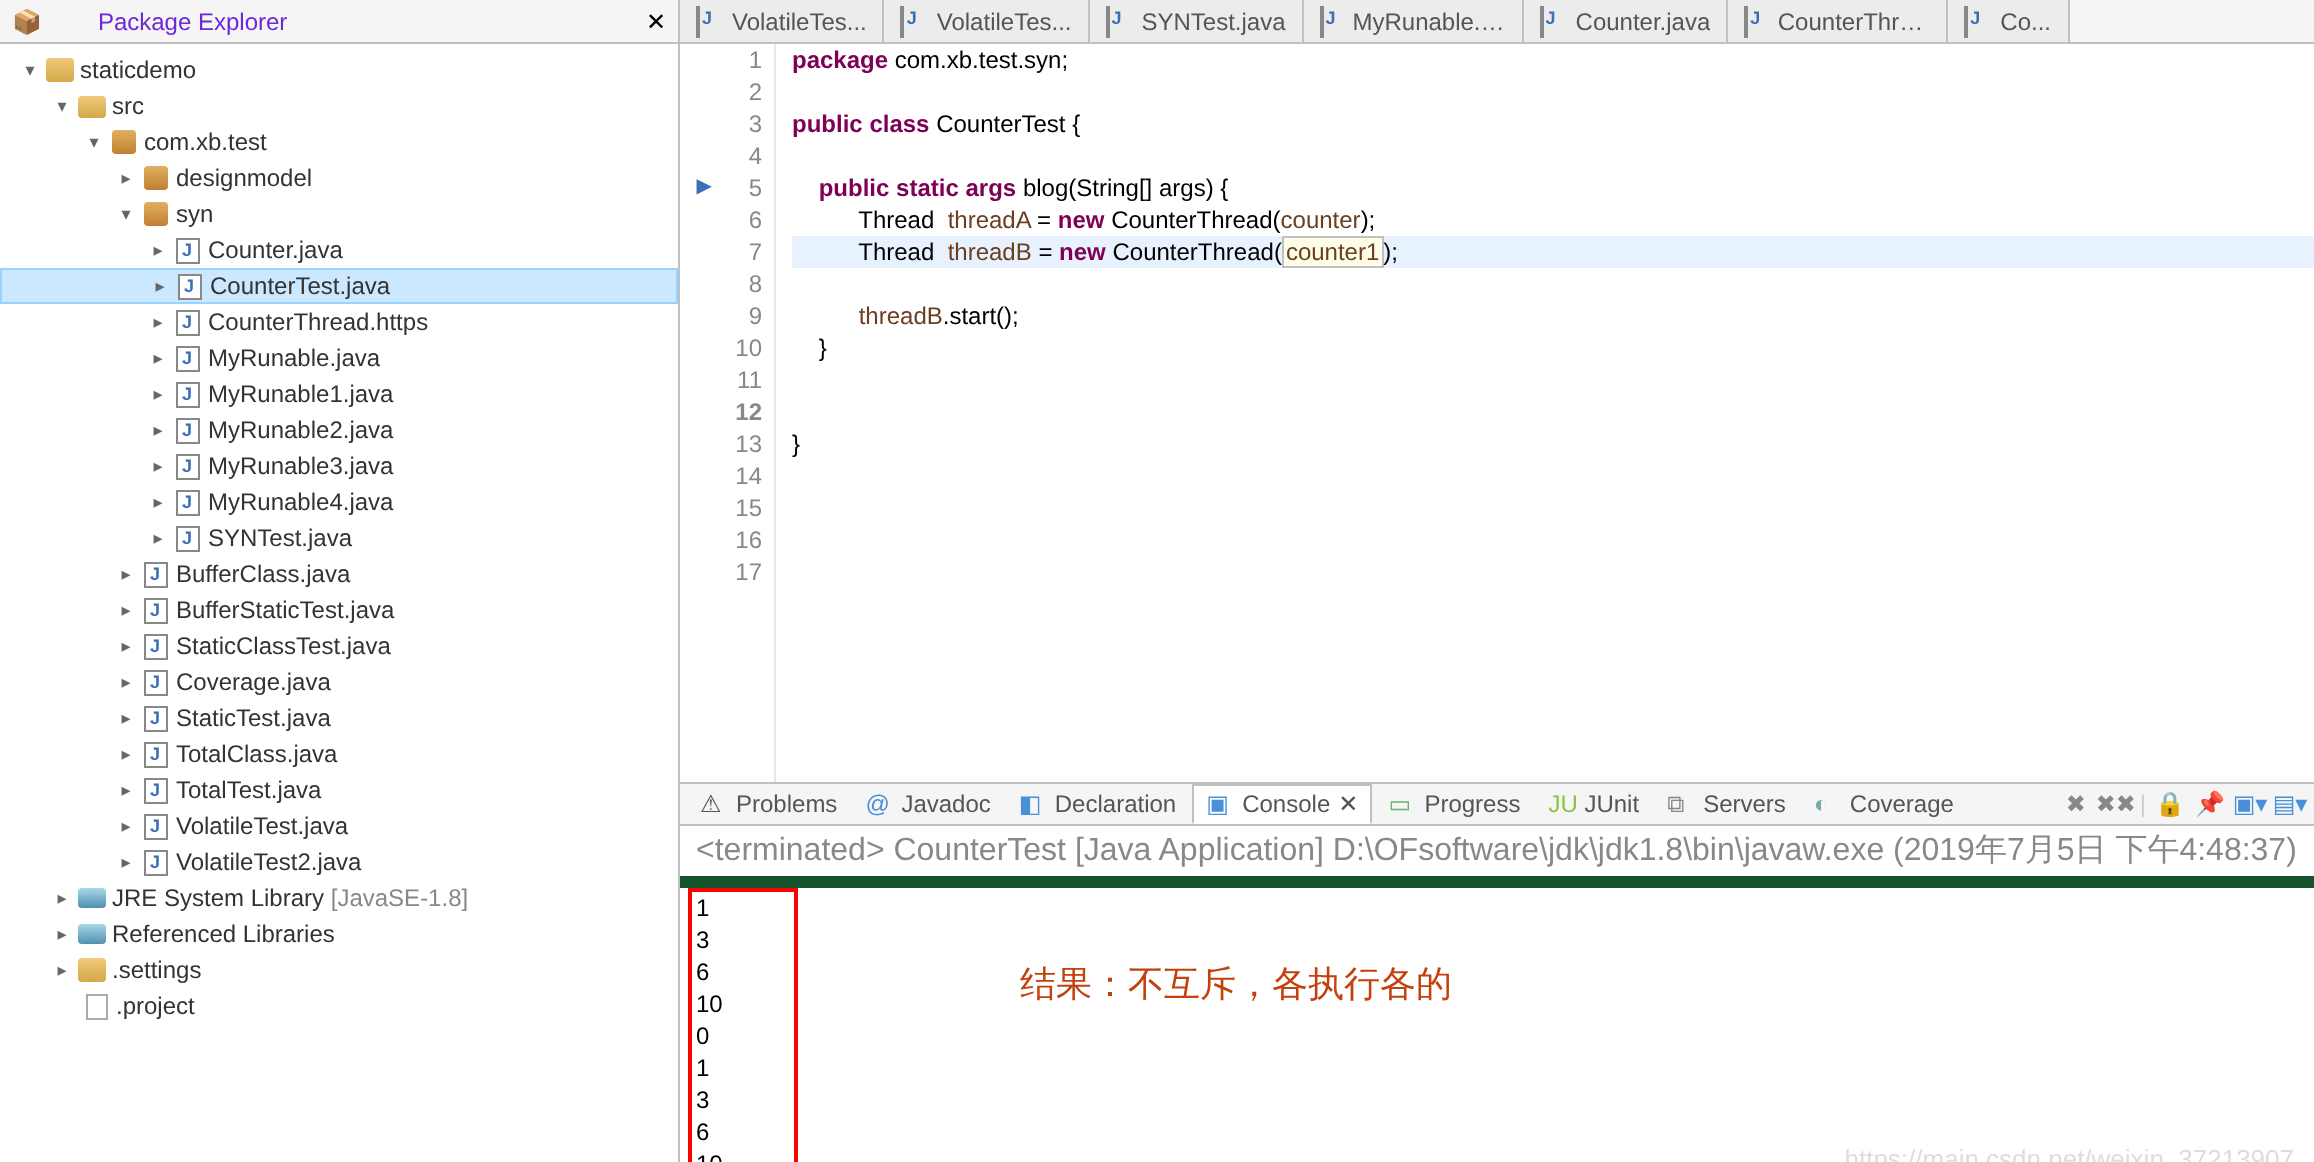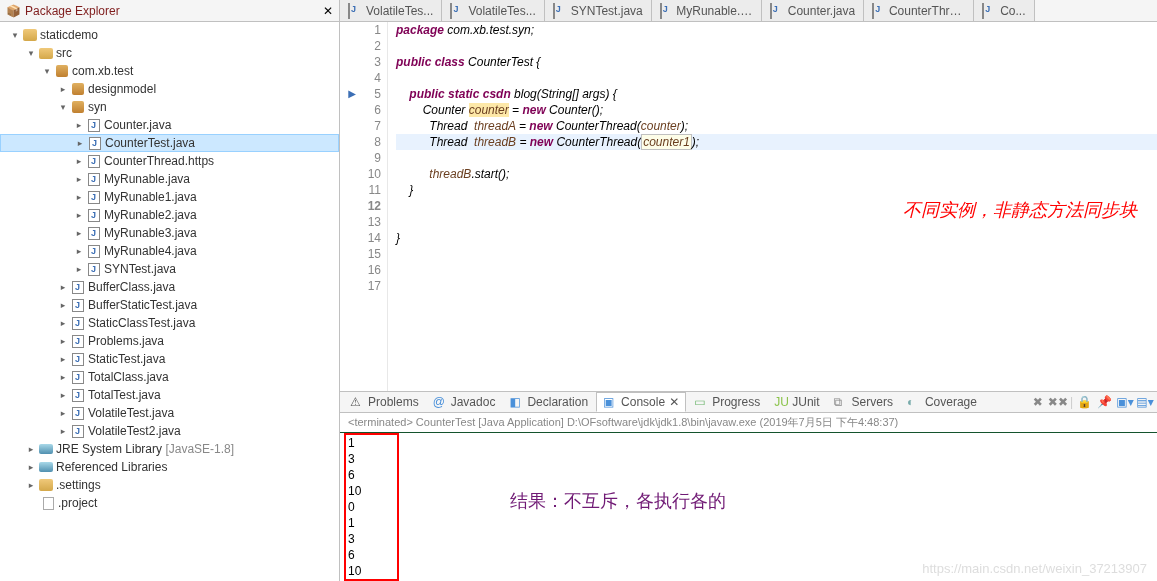--- a/index.html
+++ b/index.html
@@ -1,21 +1,21 @@
 <!DOCTYPE html>
 <html><head>
 <meta charset="utf-8">
 <style>
 * { margin: 0; padding: 0; box-sizing: border-box; font-family: "Segoe UI", Tahoma, sans-serif; font-size: 12px; }
 body { background: #f0f0f0; width: 1157px; height: 581px; overflow: hidden; display: flex; }
 
 
 .left-panel { width: 340px; background: #fff; border-right: 1px solid #c0c0c0; display: flex; flex-direction: column; }
 .left-header { height: 22px; background: #f5f5f5; border-bottom: 1px solid #c0c0c0; display: flex; align-items: center; padding: 0 6px; gap: 4px; }
-.left-header .title { flex: 1; color: #7f1d1d; }
+.left-header .title { flex: 1; color: #6d28d9; margin-left: 24px; }
 .tree { flex: 1; overflow: auto; padding: 4px 0; }
 .tree-item { display: flex; align-items: center; height: 18px; padding-left: 4px; cursor: pointer; white-space: nowrap; }
 .tree-item.selected { background: #cce8ff; border: 1px solid #99d1ff; }
 .tree-indent { display: inline-block; }
 .tree-toggle { width: 14px; height: 14px; display: inline-flex; align-items: center; justify-content: center; color: #666; font-size: 9px; cursor: pointer; }
 .tree-icon { width: 16px; height: 16px; display: inline-flex; align-items: center; justify-content: center; margin-right: 2px; }
 .tree-label { color: #333; }
 .tree-label.decorated { color: #888; }
 
 
@@ -35,42 +35,42 @@
 .editor-tab { display: flex; align-items: center; padding: 0 8px; gap: 4px; border-right: 1px solid #c0c0c0; background: #ececec; font-size: 11px; color: #555; cursor: pointer; }
 .editor-tab.trunc { max-width: 110px; }
 .editor-tab .tab-icon { width: 14px; height: 14px; }
 .editor-tab .tab-label { white-space: nowrap; overflow: hidden; text-overflow: ellipsis; }
 
 
 .editor { flex: 1; display: flex; background: #fff; font-family: Consolas, "Courier New", monospace; font-size: 13px; line-height: 16px; position: relative; }
 .gutter { width: 48px; background: #fff; border-right: 1px solid #e8e8e8; text-align: right; padding-right: 6px; color: #888; display: flex; }
 .gutter-markers { width: 16px; }
 .gutter-numbers { flex: 1; }
-.code-body { flex: 1; padding-left: 8px; position: relative; font-style: italic; }
+.code-body { flex: 1; padding-left: 8px; position: relative; }
 .code-line { height: 16px; white-space: pre; }
 .line-highlight { background: #e8f2fe; }
 .kw { color: #7f0055; font-weight: bold; }
 .ident { color: #6a3e1f; }
 .annotation-box { position: absolute; right: 20px; top: 180px; color: #ff0000; font-size: 18px; font-family: "Microsoft YaHei", sans-serif; }
 .param-box { border: 1px solid #c0c0c0; background: #fdfde8; padding: 0 1px; }
 
 
 .bottom-panel { height: 190px; border-top: 1px solid #c0c0c0; display: flex; flex-direction: column; background: #fff; }
 .bottom-tabs { height: 24px; background: #f5f5f5; border-bottom: 1px solid #c0c0c0; display: flex; align-items: center; padding: 0 4px; gap: 2px; }
 .bottom-tab { display: flex; align-items: center; gap: 4px; padding: 2px 6px; cursor: pointer; color: #555; font-size: 11px; }
 .bottom-tab.active { background: #fff; border: 1px solid #c0c0c0; border-bottom: 1px solid #fff; }
 .bottom-tab .bicon { width: 14px; height: 14px; display: inline-block; }
 .bottom-toolbar { margin-left: auto; display: flex; gap: 4px; align-items: center; }
 .tb-btn { width: 16px; height: 16px; display: inline-flex; align-items: center; justify-content: center; cursor: pointer; color: #666; }
 
-.console-header { padding: 2px 8px; color: #888; font-size: 11px; border-bottom: 1px solid #14532d; }
+.console-header { padding: 2px 8px; color: #888; font-size: 16px; border-bottom: 6px solid #14532d; }
 .console-body { flex: 1; padding: 2px 8px; font-family: Consolas, monospace; font-size: 13px; line-height: 16px; position: relative; }
 .console-line { height: 16px; }
 .red-box { position: absolute; left: 4px; top: 0; width: 55px; height: 148px; border: 2px solid #ff0000; pointer-events: none; }
-.result-text { position: absolute; left: 170px; top: 60px; color: #701a75; font-size: 18px; font-family: "Microsoft YaHei", sans-serif; }
+.result-text { position: absolute; left: 170px; top: 40px; color: #c2410c; font-size: 18px; font-family: "Microsoft YaHei", sans-serif; }
 .watermark { position: absolute; right: 10px; bottom: 4px; color: #ddd; font-size: 13px; }
 
 .marker-arrow { color: #3c6fb5; font-size: 10px; }
 </style>
 </head>
 <body>
 
 <div class="left-panel">
   <div class="left-header">
     <span>📦</span>
@@ -216,21 +216,21 @@
             <span class="icon-java"></span>
           </span>
           <span class="tree-label">StaticClassTest.java</span>
         </div>
         <div class="tree-item">
           <span class="tree-indent" style="width:52px"></span>
           <span class="tree-toggle">▸</span>
           <span class="tree-icon">
             <span class="icon-java"></span>
           </span>
-          <span class="tree-label">Problems.java</span>
+          <span class="tree-label">Coverage.java</span>
         </div>
         <div class="tree-item">
           <span class="tree-indent" style="width:52px"></span>
           <span class="tree-toggle">▸</span>
           <span class="tree-icon">
             <span class="icon-java"></span>
           </span>
           <span class="tree-label">StaticTest.java</span>
         </div>
         <div class="tree-item">
@@ -358,32 +358,30 @@
           <div style="height: 16px;">15</div>
           <div style="height: 16px;">16</div>
           <div style="height: 16px;">17</div>
         </div>
     </div>
     <div class="code-body">
       <div class="code-line"><span class="kw">package</span><span> com.xb.test.syn;</span></div>
       <div class="code-line"></div>
       <div class="code-line"><span class="kw">public</span> <span class="kw">class</span> <span>CounterTest</span><span> {</span></div>
       <div class="code-line"></div>
-      <div class="code-line">    <span class="kw">public</span> <span class="kw">static</span> <span class="kw">csdn</span> <span>blog</span><span>(String[] args) {</span></div>
-      <div class="code-line">        <span>Counter </span><span class="ident" style="background:#fde8a8">counter</span><span> = </span><span class="kw">new</span><span> Counter();</span></div>
+      <div class="code-line">    <span class="kw">public</span> <span class="kw">static</span> <span class="kw">args</span> <span>blog</span><span>(String[] args) {</span></div>
       <div class="code-line">          <span>Thread  </span><span class="ident">threadA</span><span> = </span><span class="kw">new</span><span> CounterThread(</span><span class="ident">counter</span><span>);</span></div>
       <div class="code-line line-highlight">          <span>Thread  </span><span class="ident">threadB</span><span> = </span><span class="kw">new</span><span> CounterThread(</span><span class="ident param-box">counter1</span><span>);</span></div>
       <div class="code-line"></div>
       <div class="code-line">          <span class="ident">threadB</span><span>.start();</span></div>
       <div class="code-line">    }</div>
       <div class="code-line"></div>
       <div class="code-line"></div>
       <div class="code-line">}</div>
       <div class="code-line"></div>
-      <div class="annotation-box">不同实例，非静态方法同步块</div>
     </div>
   </div>
 
   <div class="bottom-panel">
     <div class="bottom-tabs">
       <div class="bottom-tab">
           <span class="bicon">⚠</span>
           <span>Problems</span>
         </div>
       <div class="bottom-tab">

